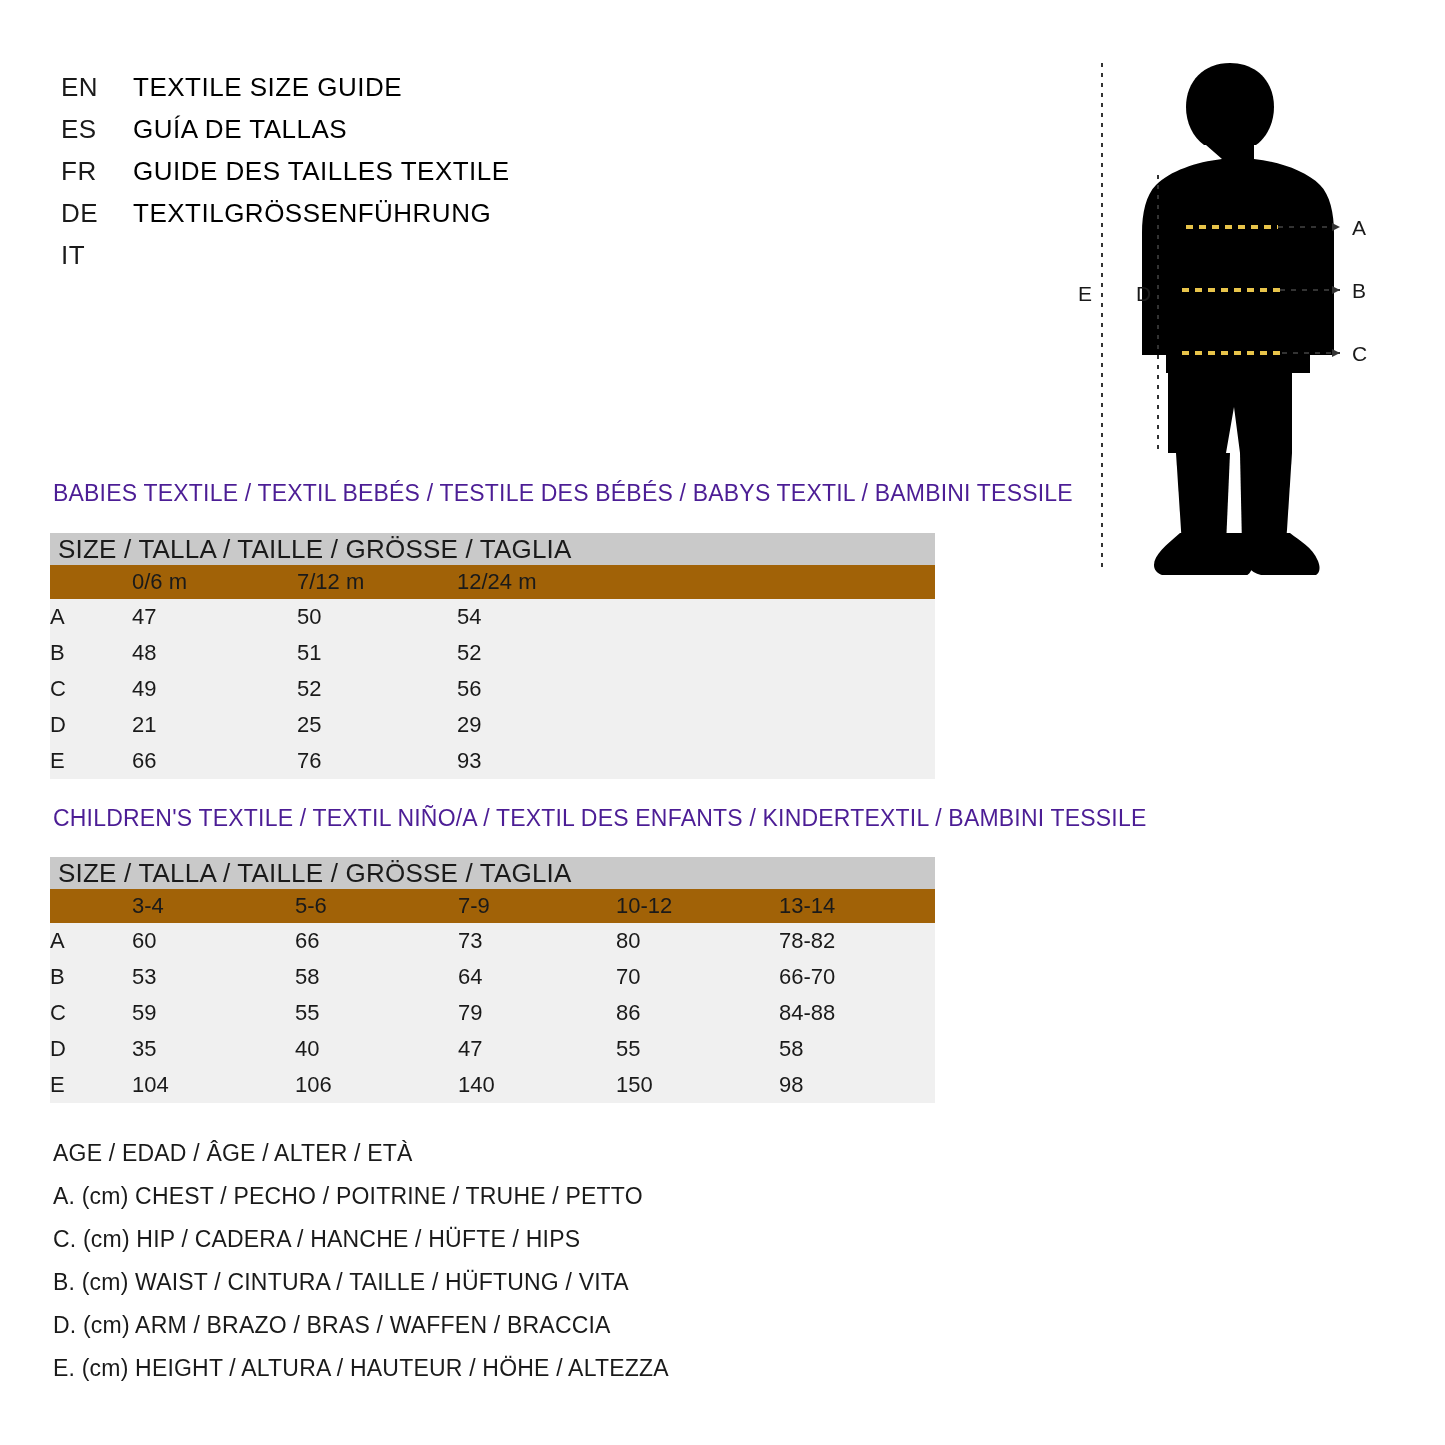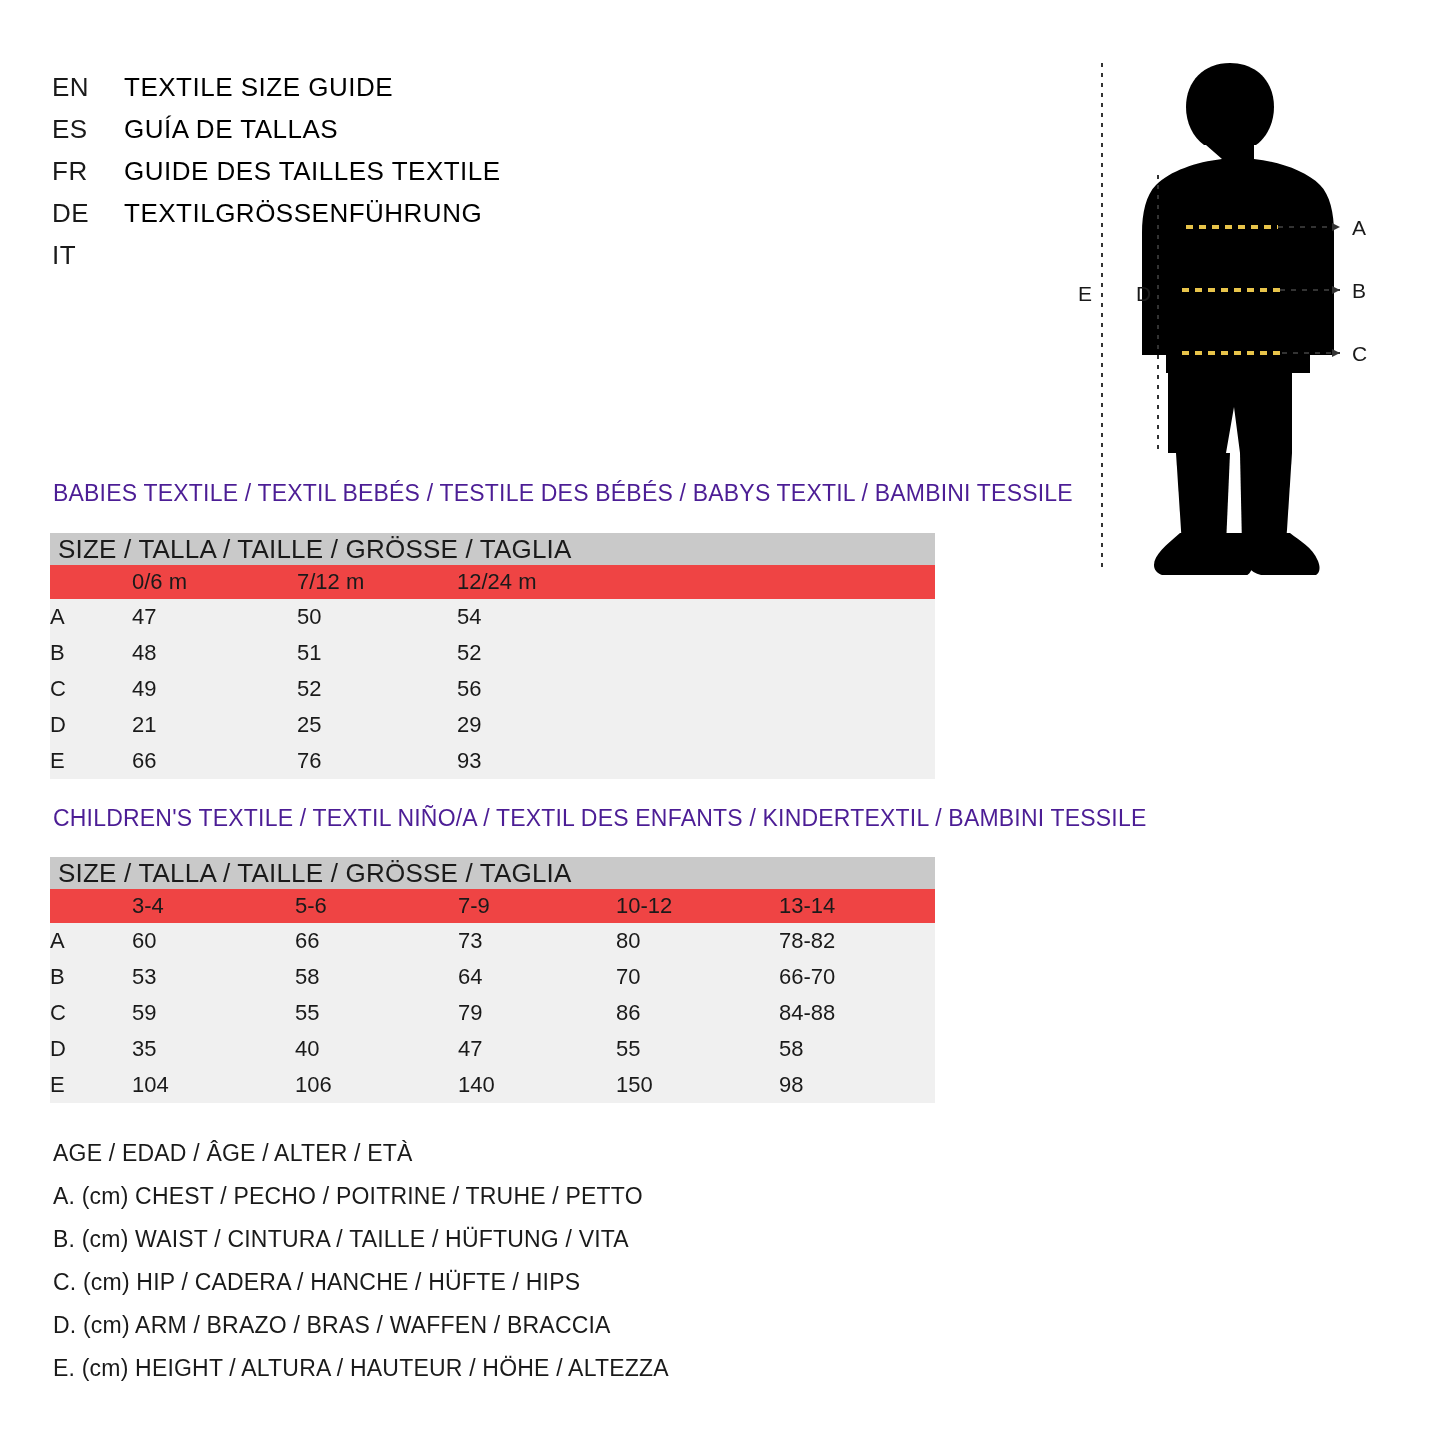--- a/index.html
+++ b/index.html
@@ -20,20 +20,21 @@
   .titles {
     position: absolute;
     left: 52px;
     top: 72px;
     width: 620px;
   }
   .title-row {
     display: flex;
     align-items: baseline;
     height: 42px;
+    margin-left: 9px;
   }
   .title-lang {
     width: 72px;
     font-size: 26px;
     letter-spacing: 0.5px;
     color: #1a1a1a;
   }
   .title-text {
     font-size: 26px;
     letter-spacing: 0.5px;
@@ -78,21 +79,21 @@
     text-align: left;
   }
   .header-band td {
     background: #c9c9c9;
     font-size: 26px;
     padding-left: 8px;
     height: 32px;
     letter-spacing: 0.2px;
   }
   .col-row td {
-    background: #ef4444;
+    background: #a16207;
     height: 34px;
   }
   .data-row td { background: #f0f0f0; }
 
   .cell-label {
     width: 52px;
     padding-left: 8px;
     color: #1a1a1a;
   }
   .cell-val {
@@ -299,17 +300,17 @@
       <td class="c3 cell-val">140</td>
       <td class="c4 cell-val">150</td>
       <td class="c5 cell-val">98</td>
     </tr>
   </tbody>
 </table>
 
 <div class="legend">
   <div class="legend-line">AGE / EDAD / ÂGE / ALTER / ETÀ</div>
   <div class="legend-line">A. (cm) CHEST / PECHO / POITRINE / TRUHE / PETTO</div>
+  <div class="legend-line">C. (cm) HIP / CADERA / HANCHE / HÜFTE / HIPS</div>
   <div class="legend-line">B. (cm) WAIST / CINTURA / TAILLE / HÜFTUNG / VITA</div>
-  <div class="legend-line">C. (cm) HIP / CADERA / HANCHE / HÜFTE / HIPS</div>
   <div class="legend-line">D. (cm) ARM / BRAZO / BRAS / WAFFEN / BRACCIA</div>
   <div class="legend-line">E. (cm) HEIGHT / ALTURA / HAUTEUR / HÖHE / ALTEZZA</div>
 </div>
 
 </body></html>

